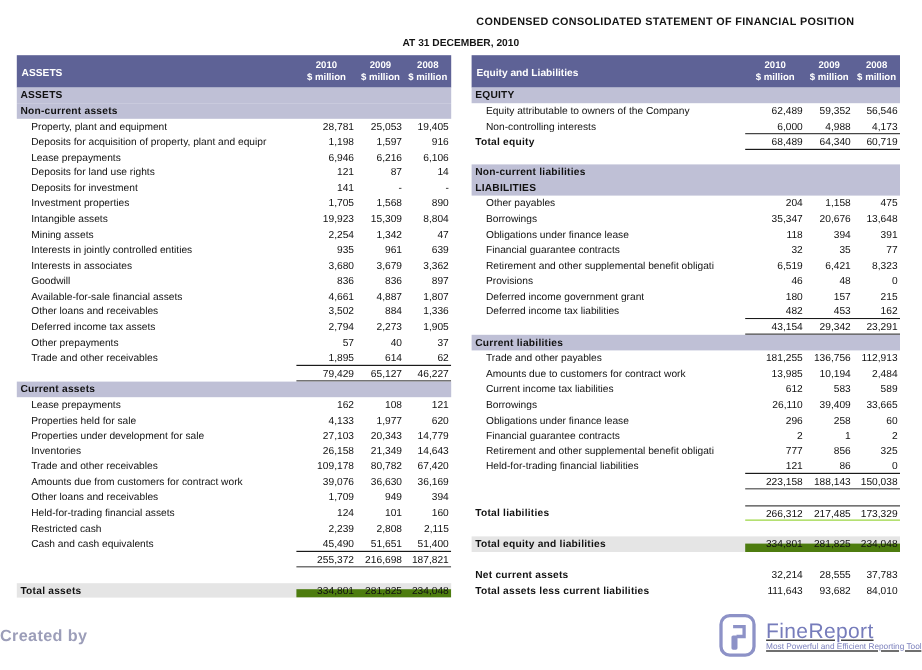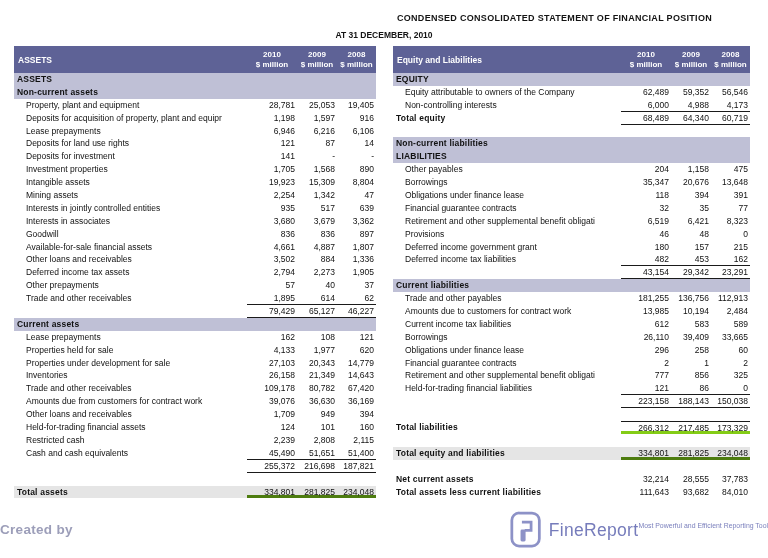--- a/index.html
+++ b/index.html
@@ -29,28 +29,28 @@
   .row.section{background:#bfc0d6;}
   .row.section .lbl{padding-left:3px;font-weight:bold;letter-spacing:.2px;}
   .row.total .lbl,.row.bold .lbl,.row.grand .lbl{padding-left:3px;font-weight:bold;letter-spacing:.2px;}
   .row.grand{background:#e5e5e5;}
   .nums{display:flex;height:12.9px;box-sizing:border-box;}
   .num{width:40px;text-align:right;line-height:12.5px;padding-right:2px;
     box-sizing:border-box;white-space:nowrap;}
   .num.c1{width:50px;}
   .num.c3{width:39px;}
   .nums.line-b{border-bottom:1px solid #1a1a1a;}
-  .nums.line-tb{border-top:1px solid #1a1a1a;border-bottom:3px solid #84cc16;}
-  .nums.line-thick{border-bottom:3px solid #4d7c0f;}
+  .nums.line-tb{border-top:1px solid #1a1a1a;border-bottom:1px solid #84cc16;}
+  .nums.line-thick{border-bottom:7px solid #4d7c0f;}
 
   .footer{position:absolute;top:511px;left:0;width:768px;display:flex;
     justify-content:space-between;align-items:center;gap:10px;}
   .createdby{font-size:13.5px;font-weight:bold;color:#9c9eb9;letter-spacing:.3px;}
   .logo{display:flex;align-items:center;gap:6px;text-decoration:none;cursor:pointer;}
-  .brandcol{display:flex;flex-direction:row;}
+  .brandcol{display:flex;flex-direction:column;text-decoration:underline;}
   .brand{font-size:17.5px;color:#767cbb;font-weight:500;letter-spacing:.3px;line-height:18px;}
   .tagline{font-size:6.9px;color:#7b80bd;margin-top:1px;}
 </style>
 </head>
 <body>
 
 <div class="title">CONDENSED CONSOLIDATED STATEMENT OF FINANCIAL POSITION</div>
 <div class="subtitle">AT 31 DECEMBER, 2010</div>
 
 <div class="fintable" id="table-left">
@@ -136,21 +136,21 @@
       <div class="nums">
         <div class="num c1">2,254</div>
         <div class="num c2">1,342</div>
         <div class="num c3">47</div>
       </div>
     </div>
     <div class="row item">
       <div class="lbl">Interests in jointly controlled entities</div>
       <div class="nums">
         <div class="num c1">935</div>
-        <div class="num c2">517</div>
+        <div class="num c2">961</div>
         <div class="num c3">639</div>
       </div>
     </div>
     <div class="row item">
       <div class="lbl">Interests in associates</div>
       <div class="nums">
         <div class="num c1">3,680</div>
         <div class="num c2">3,679</div>
         <div class="num c3">3,362</div>
       </div>

